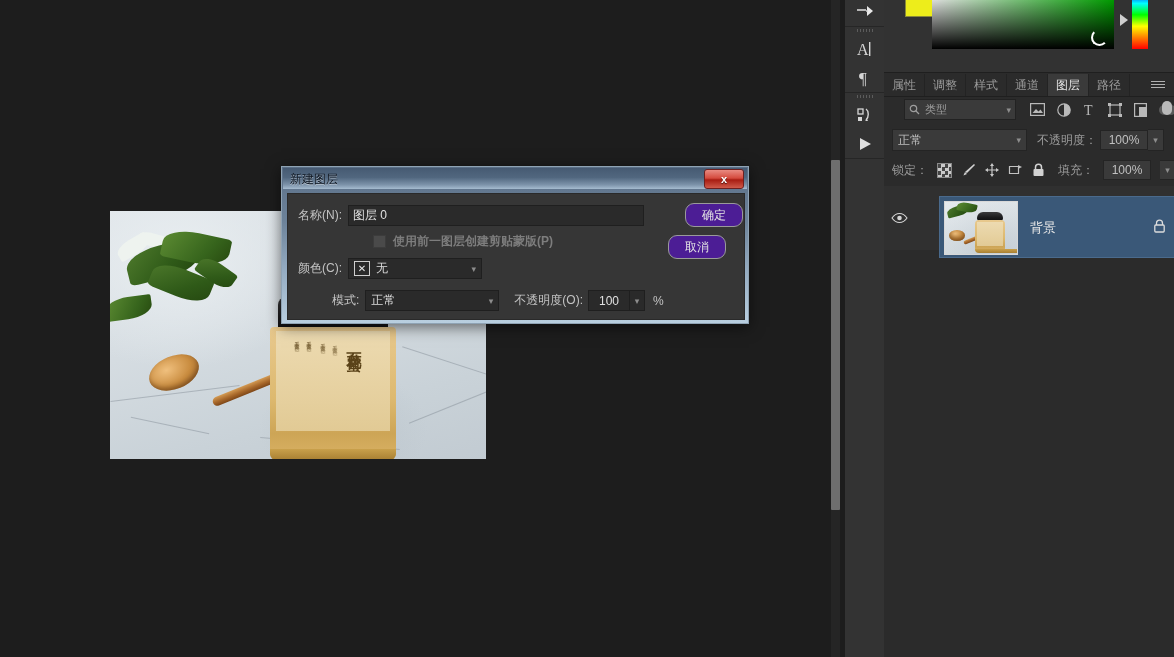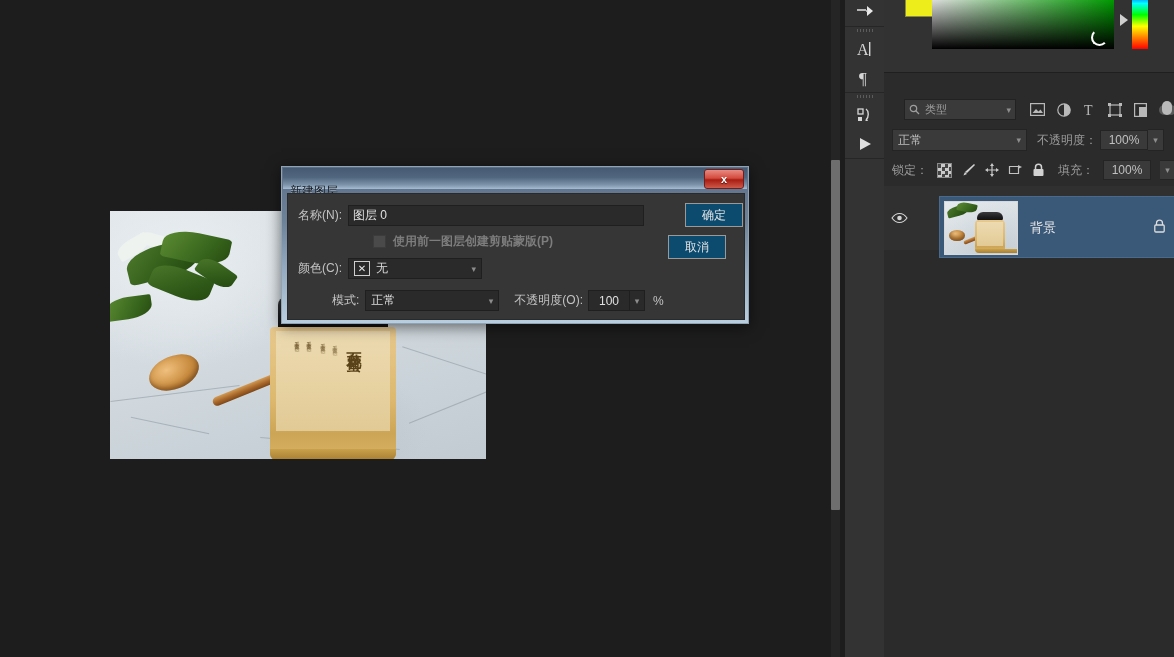--- a/index.html
+++ b/index.html
@@ -124,39 +124,39 @@
   #layer-lock{position:absolute;right:14px;top:22px;color:#d8d8d8;}
 
   
   #dialog{position:absolute;left:281px;top:166px;width:468px;height:158px;
           border:1px solid #8fa3b4;
           box-shadow:0 3px 14px rgba(0,0,0,.55);
           background:linear-gradient(180deg,#5b6f87 0%,#6d839a 35%,#93aac0 65%,#b9cfe0 100%);
           padding:1px;box-sizing:border-box;}
   #dlg-title{height:21px;position:relative;
       background:linear-gradient(180deg,#465a72 0%,#51677f 45%,#7d93aa 80%,#a6bcd0 100%);}
-  #dlg-title-text{position:absolute;left:7px;top:15px;font-size:12px;color:#0d1520;
+  #dlg-title-text{position:absolute;left:7px;top:3px;font-size:12px;color:#0d1520;
       text-shadow:0 1px 0 rgba(255,255,255,.45);}
   #dlg-close{position:absolute;right:3px;top:1px;width:38px;height:18px;border-radius:3px;
       border:1px solid #6d2020;
       background:linear-gradient(180deg,#e98b82 0%,#d44b3e 45%,#a81d12 55%,#cf5a4a 100%);
       display:flex;align-items:center;justify-content:center;
       font-size:11px;font-weight:bold;color:#fff;text-shadow:0 1px 1px rgba(0,0,0,.6);}
   #dlg-body{position:absolute;left:5px;top:26px;width:456px;height:125px;background:#363636;
             border:1px solid #2a2a2a;}
 
   .row{position:absolute;display:flex;align-items:center;}
   .fld-label{font-size:12px;color:#c3c3c3;}
   .fld-label.dim{color:#7d7d7d;font-weight:bold;}
   .txtinput{background:#2a2a2a;border:1px solid #1f1f1f;height:19px;
             font-size:12px;color:#e0e0e0;padding:0 4px;display:flex;align-items:center;}
   .dlgsel{background:#2a2a2a;border:1px solid #1f1f1f;height:19px;font-size:12px;color:#dcdcdc;
           display:flex;align-items:center;padding:0 5px;position:relative;}
   .dlgsel .cv{position:absolute;right:5px;color:#8d8d8d;font-size:9px;}
-  .dlgbtn{width:56px;height:22px;border:1px solid #9a9a9a;border-radius:0;background:#0c4a6e;
+  .dlgbtn{width:56px;height:22px;border:1px solid #9a9a9a;border-radius:9px;background:#4c1d95;
           display:flex;align-items:center;justify-content:center;font-size:12px;color:#e4e4e4;}
   #cb-clip{width:11px;height:11px;background:#4a4a4a;border:1px solid #3c3c3c;}
   #no-color-chip{width:14px;height:13px;background:#2a2a2a;border:1px solid #cfcfcf;
       display:flex;align-items:center;justify-content:center;font-size:10px;color:#eaeaea;
       font-weight:bold;line-height:1;}
 </style>
 </head>
 <body>
 
 <div id="canvas-area">
@@ -251,20 +251,31 @@
 
   <div id="color-area">
     <div id="swatch"></div>
     <div id="sv-box">
       <div id="sv-ring"></div>
     </div>
     <div id="hue-marker"></div>
     <div id="hue-strip"></div>
   </div>
 
+  <div id="panel-tabs">
+    <div class="ptab">属性</div>
+    <div class="ptab">调整</div>
+    <div class="ptab">样式</div>
+    <div class="ptab">通道</div>
+    <div class="ptab active">图层</div>
+    <div class="ptab">路径</div>
+    <div id="panel-menu">
+        <i></i>
+      </div>
+  </div>
 
   <div id="filter-row">
     <div id="type-select">
       <svg width="11" height="11" viewBox="0 0 11 11">
         <circle cx="4.5" cy="4.5" r="3.2" fill="none" stroke="#9e9e9e" stroke-width="1.2"></circle>
         <path d="M7 7l3 3" stroke="#9e9e9e" stroke-width="1.2"></path>
       </svg>
       <span>类型</span>
       <span style="margin-left:auto;font-size:9px;color:#8d8d8d;">▾</span>
     </div>

